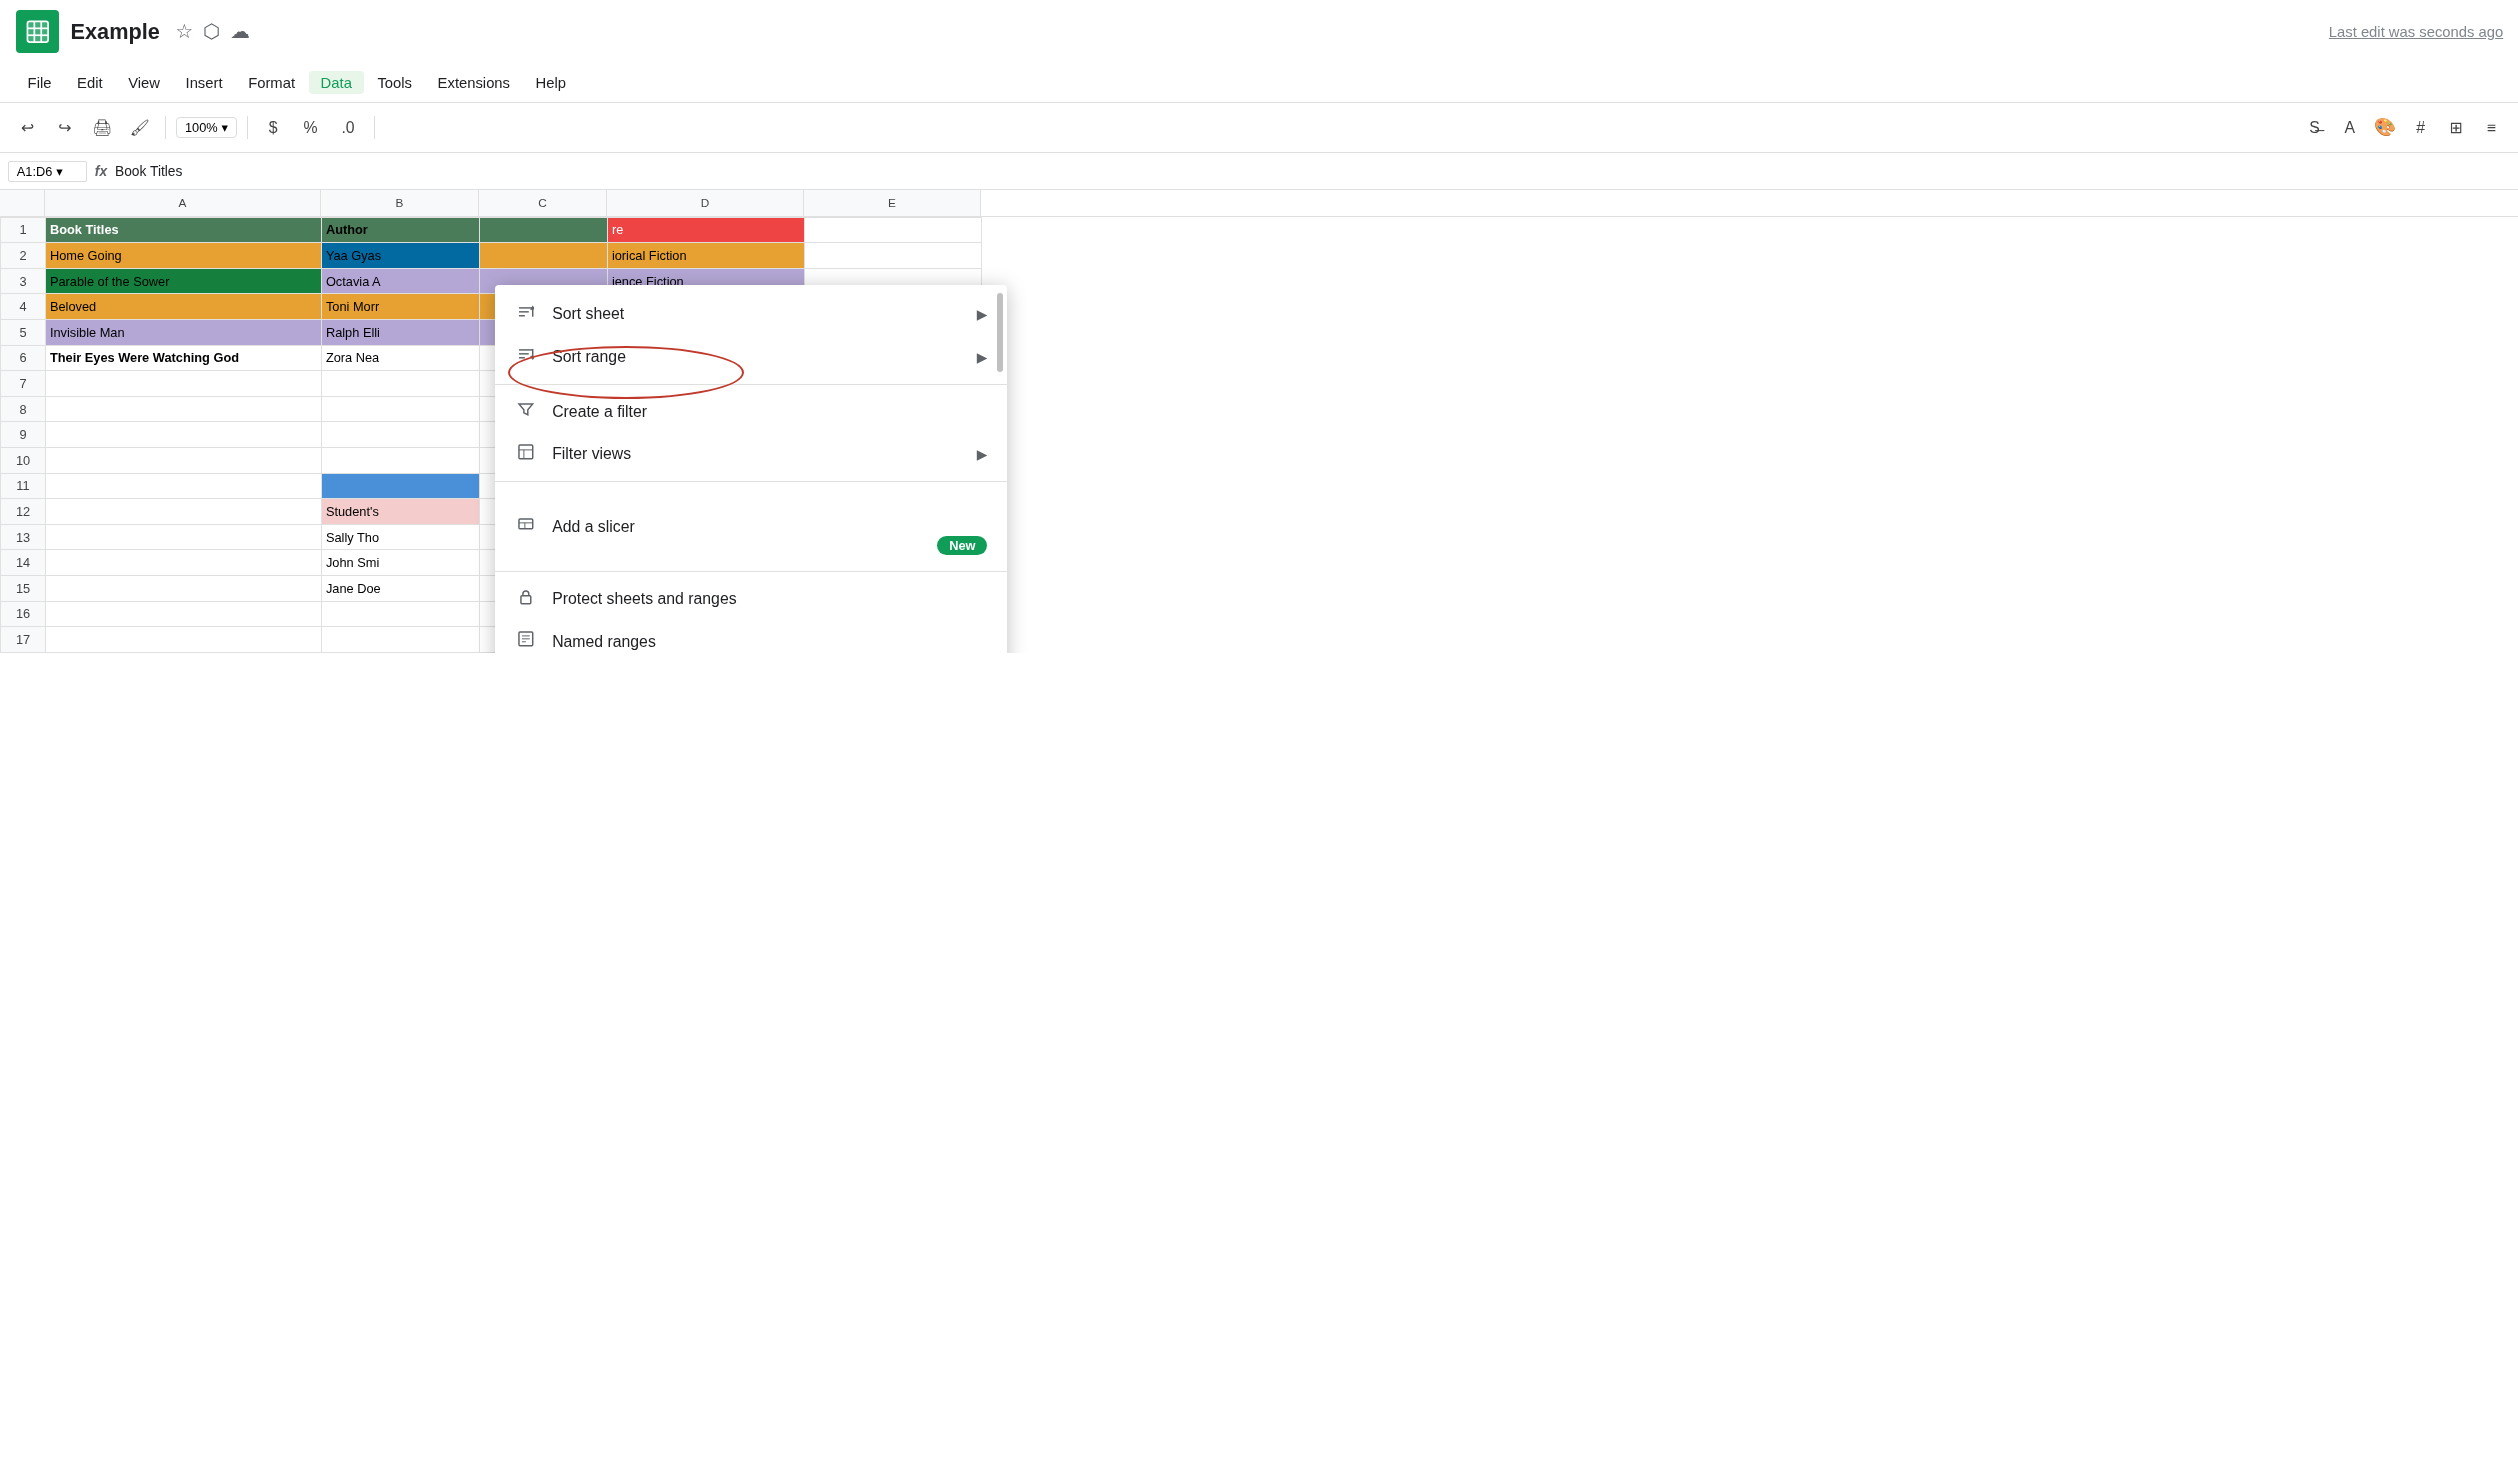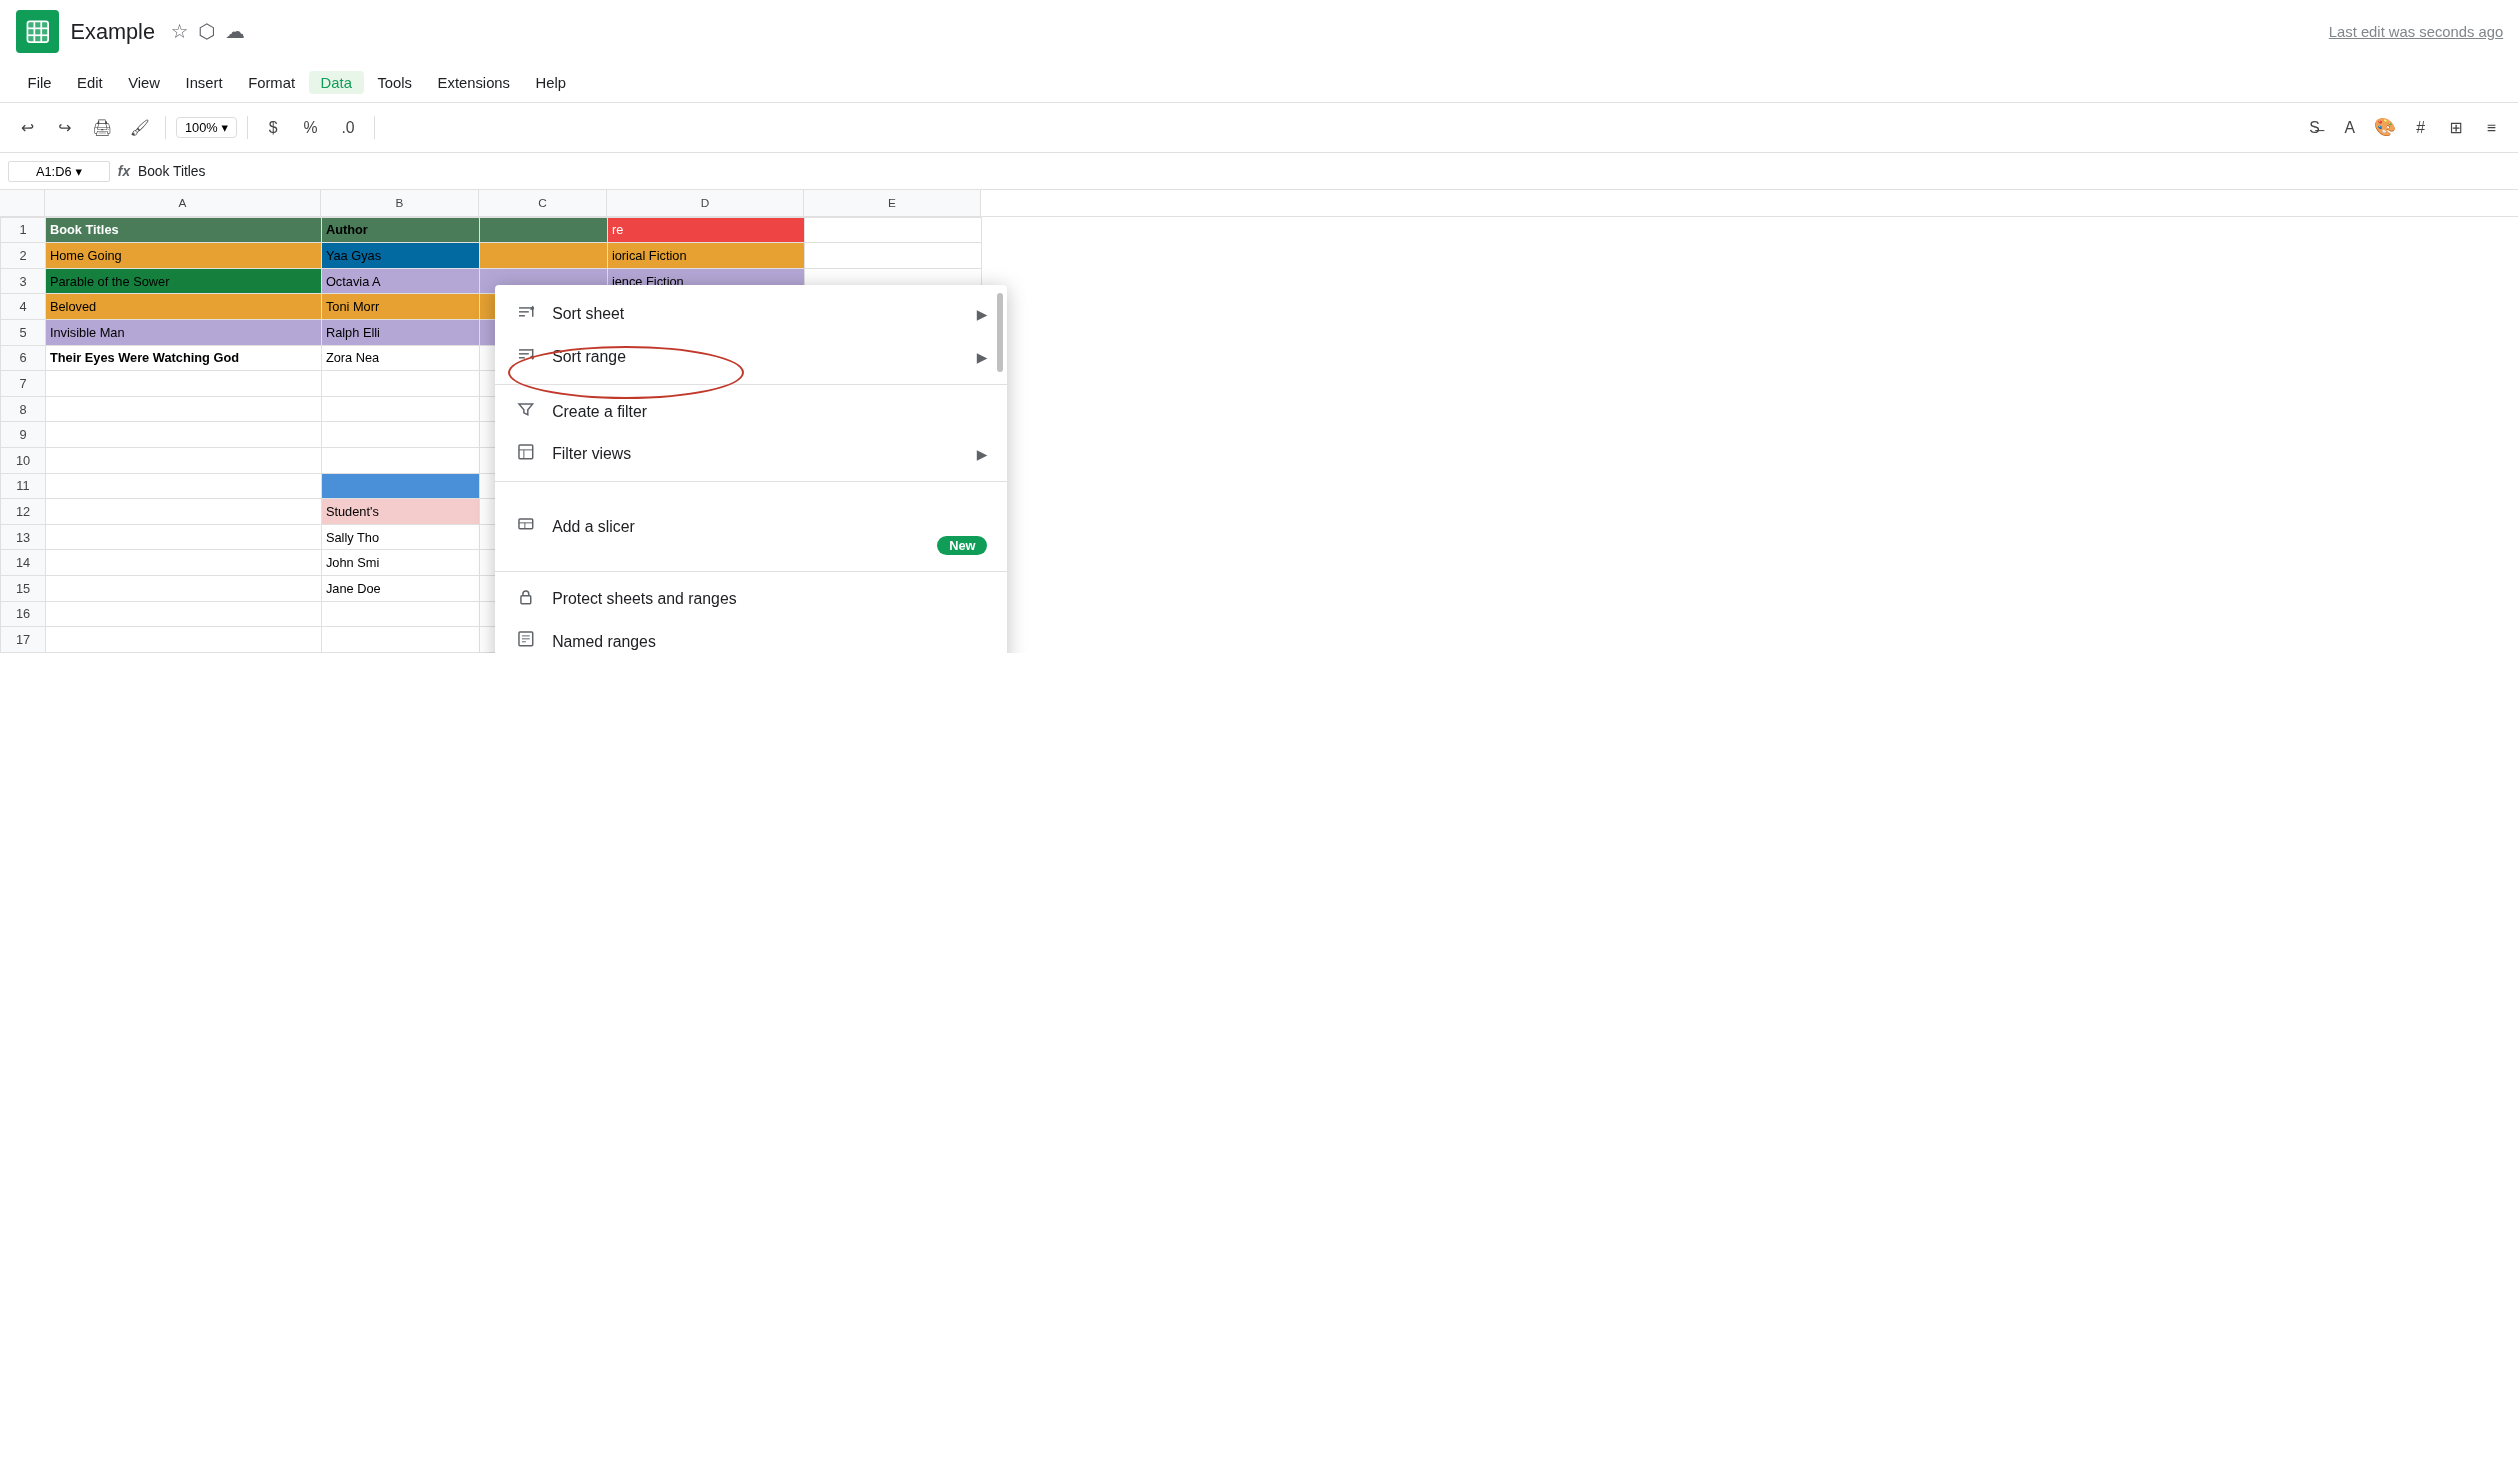--- a/index.html
+++ b/index.html
@@ -16,21 +16,21 @@
     .app-icon {
       width: 43px; height: 43px;
       background: #0f9d58;
       border-radius: 3.9px;
       display: flex; align-items: center; justify-content: center;
     }
     .app-icon svg { width: 27.6px; height: 27.6px; }
     .doc-title {
       font-size: 21.7px;
       color: #202124;
-      font-weight: 400;
+      font-weight: 700;
     }
     .title-icons {
       display: flex; align-items: center; gap: 9.9px; margin-left: 3.9px;
     }
     .title-icons span {
       color: #5f6368;
       font-size: 19.7px;
       cursor: pointer;
     }
     .last-edit {
@@ -97,22 +97,22 @@
       height: 37px;
       border-bottom: 1px solid #e0e0e0;
       padding: 0 7.9px;
       gap: 7.9px;
     }
     .cell-ref {
       border: 1px solid #dadce0;
       border-radius: 2px;
       padding: 2px 7.9px;
       font-size: 12.8px;
-      width: 102px;
-      display: flex; align-items: center; gap: 3.9px; justify-content: center;
+      width: 79px;
+      display: flex; align-items: center; gap: 3.9px;
     }
     .formula-icon { color: #5f6368; font-size: 13.8px; font-style: italic; font-weight: bold; }
     .formula-content { font-size: 13.8px; color: #202124; flex: 1; }
     .col-header {
       display: flex;
       align-items: center;
       justify-content: center;
       font-size: 11.8px;
       color: #444;
       border-right: 1px solid #e0e0e0;

